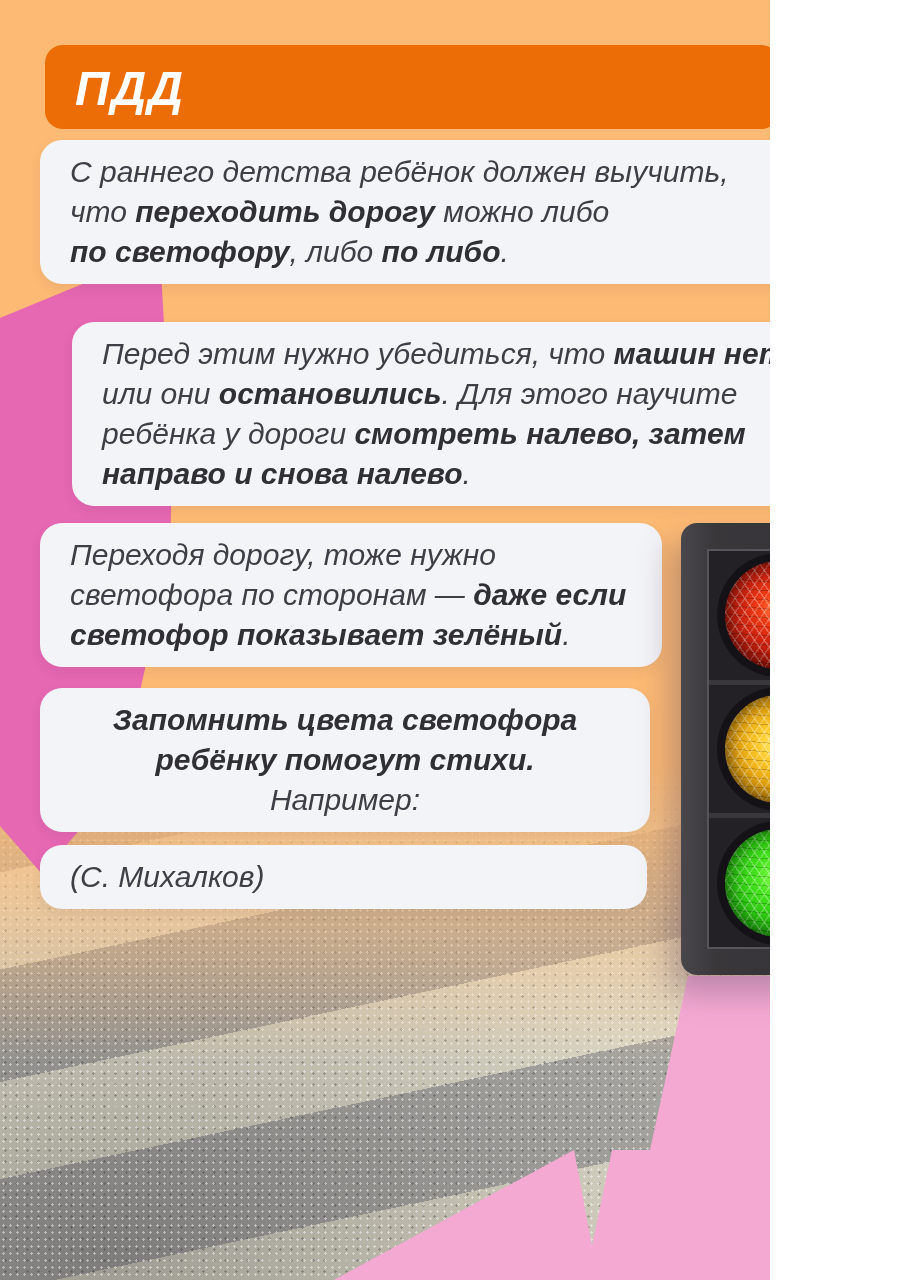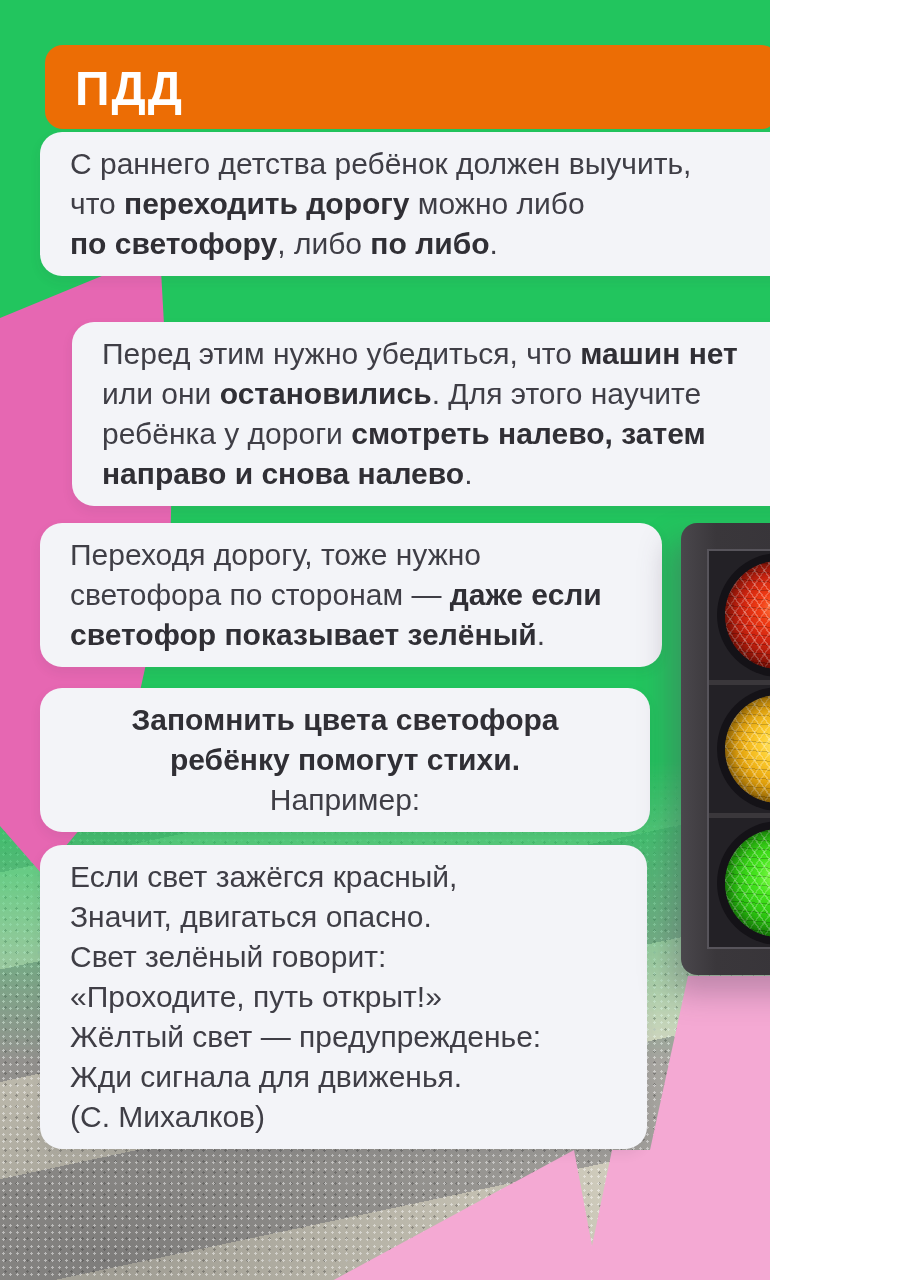--- a/index.html
+++ b/index.html
@@ -1,21 +1,21 @@
 <!DOCTYPE html>
 <html><head>
 <meta charset="utf-8">
 <style>
   * { margin:0; padding:0; box-sizing:border-box; }
   html,body { background:#ffffff; }
   body { font-family:"Liberation Sans", sans-serif; }
 
   .page {
     position:relative; width:770px; height:1280px;
-    background:#22c55e; overflow:hidden;
+    background:#fdba74; overflow:hidden;font-style:italic;
   }
 
   
   .road {
     position:absolute; left:0; top:760px; width:914px; height:520px;
     background-color:#a6a49f;
     background-image:
       radial-gradient(rgba(255,255,255,0.45) 1px, transparent 1.4px),
       radial-gradient(rgba(40,40,40,0.30) 1px, transparent 1.4px),
       radial-gradient(at 12% 96%, rgba(50,50,55,0.35), transparent 55%),
@@ -42,21 +42,21 @@
 
   
   .card {
     position:absolute; left:40px;
     background:#f3f4f8; border-radius:22px;
     box-shadow:0 5px 12px rgba(50,50,70,0.08);
     padding:12px 30px;
     font-size:30px; line-height:40px; color:#3f3e46;
   }
   .card b { color:#302f35; font-weight:700; }
-  .card-1 { top:132px; width:836px; }
+  .card-1 { top:140px; width:836px; }
   .card-2 { top:322px; width:836px;margin-left:32px; }
   .card-3 { top:523px; width:622px; }
   .card-4 { top:688px; width:610px;text-align:center; }
   .card-5 { top:845px; width:607px; }
   .poem-attribution { margin-top:0; }
 
   
   .traffic-light {
     position:absolute; left:681px; top:523px; width:195px; height:452px;
     border-radius:16px;
@@ -136,21 +136,20 @@
 
   <div class="card card-3">
     <div><span>Переходя дорогу, тоже нужно</span><br><span>светофора по сторонам — </span><b>даже если</b><br><b>светофор показывает зелёный</b><span>.</span></div>
   </div>
 
   <div class="card card-4">
     <div><b>Запомнить цвета светофора</b><br><b>ребёнку помогут стихи.</b><br><span>Например:</span></div>
   </div>
 
   <div class="card card-5">
-    <div>Если свет зажёгся красный,<br>Значит, двигаться опасно.<br>Свет зелёный говорит:<br>«Проходите, путь открыт!»<br>Жёлтый свет — предупрежденье:<br>Жди сигнала для движенья.</div>
     <div class="poem-attribution">(С. Михалков)</div>
   </div>
 
   <div class="traffic-light">
     <div class="tl-frame">
       <div class="tl-cell">
         <div class="tl-ring"></div>
         <div class="tl-lens lens-red"></div>
       </div>
       <div class="tl-cell">

